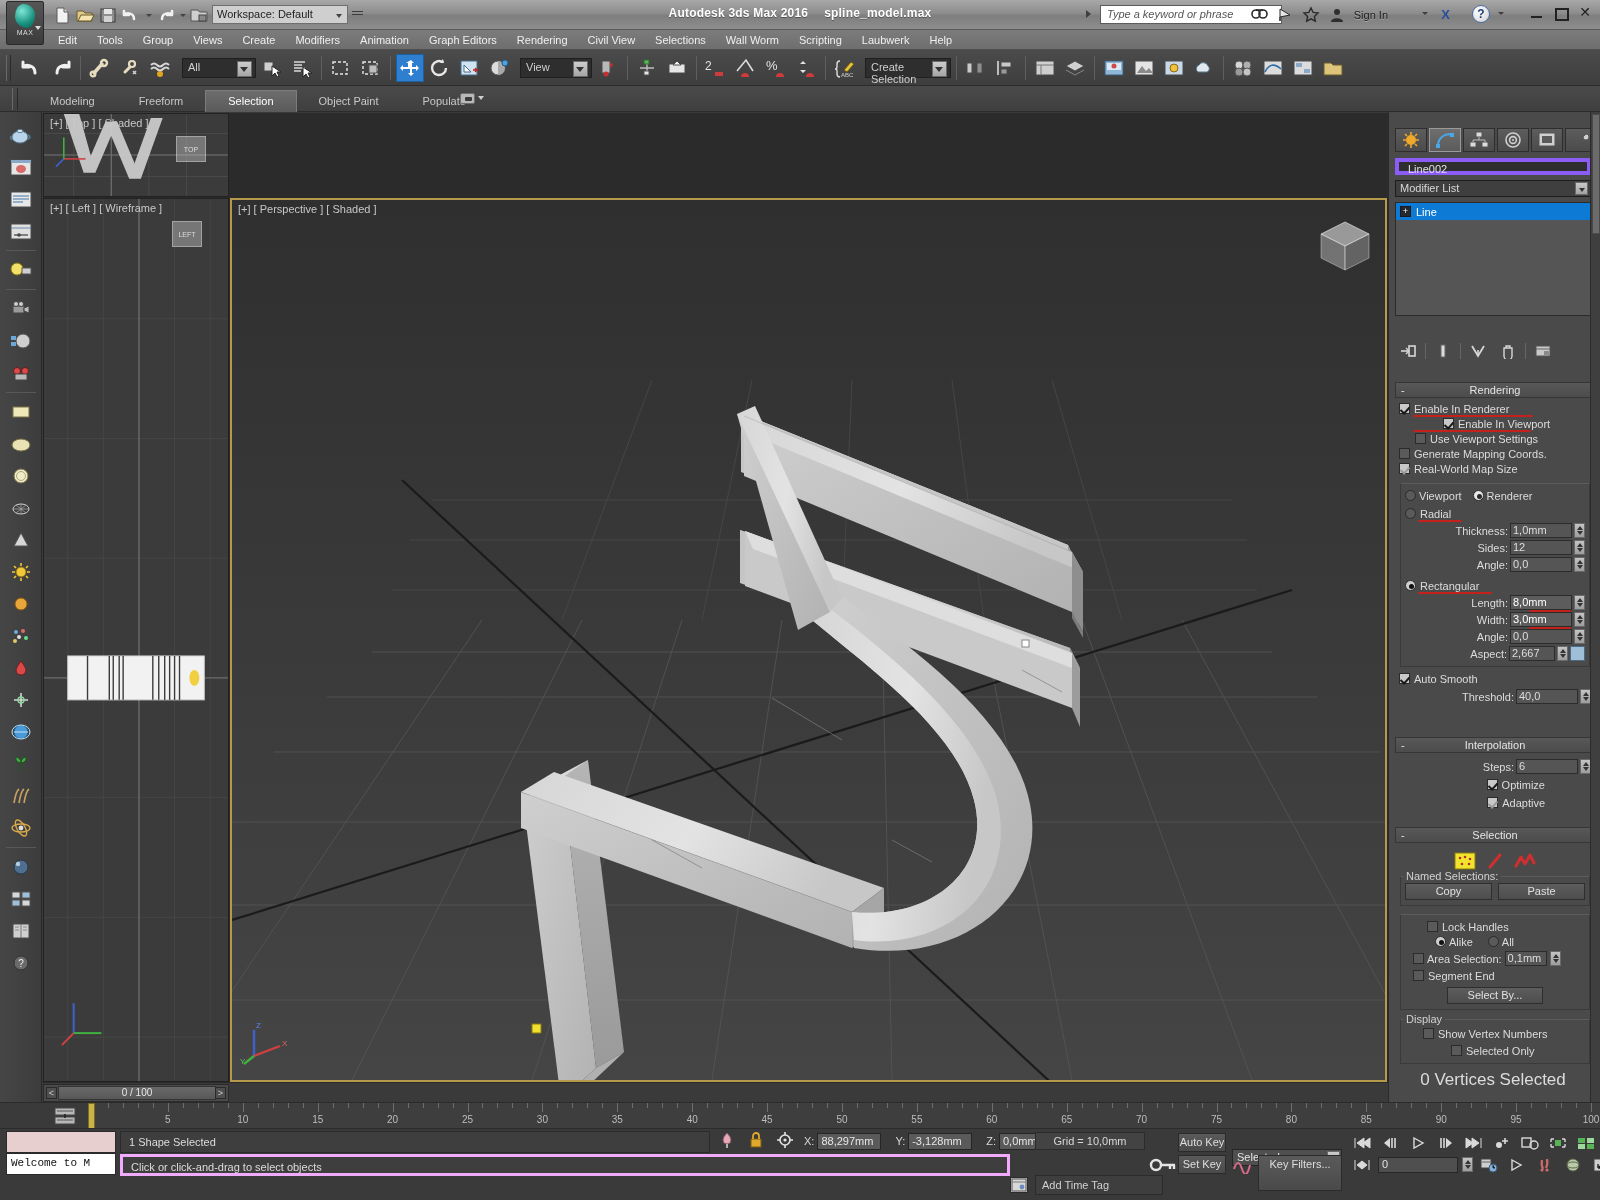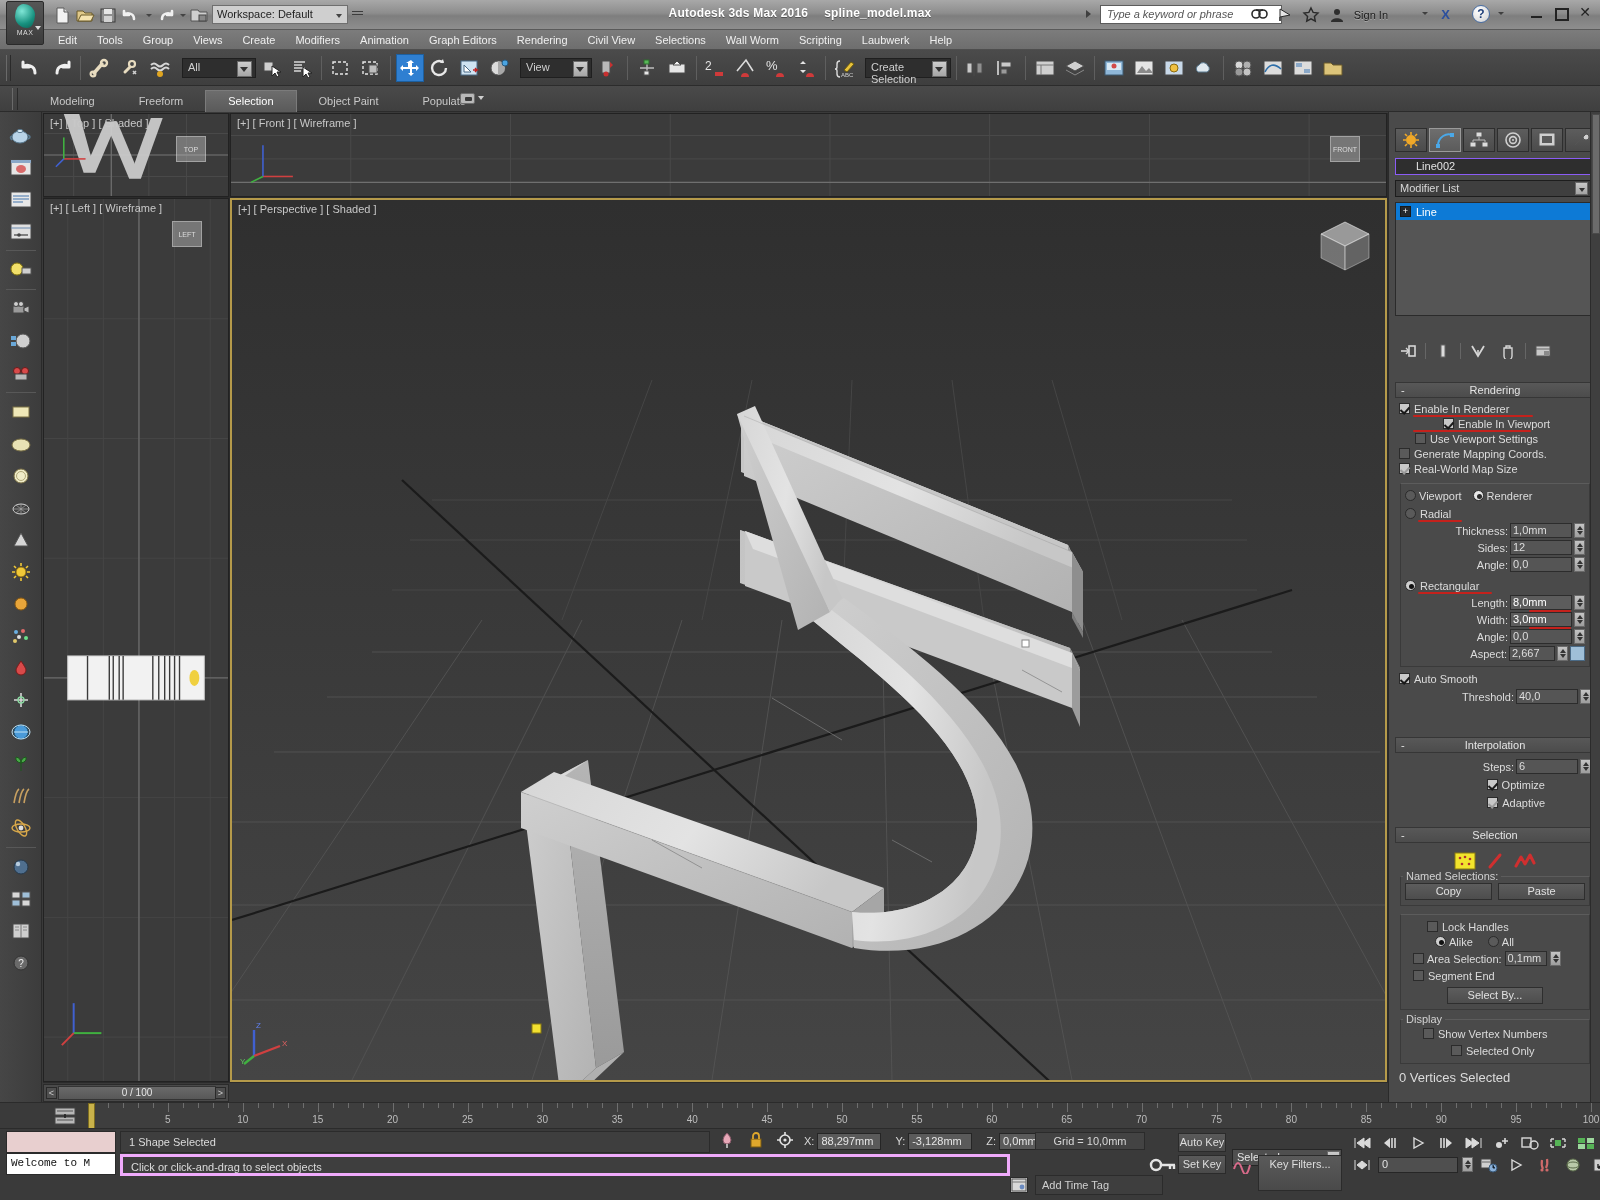--- a/index.html
+++ b/index.html
@@ -152,22 +152,22 @@
 
   
   .cmdpanel{
     position:absolute; right:0; top:112px; width:212px; height:1018px;
     background:#4a4a4a; border-left:1px solid #2a2a2a;
   }
   .cp-tabs{position:absolute;left:6px;top:16px;display:flex;gap:2px;}
   .cp-tab{width:32px;height:24px;background:linear-gradient(#5d5d5d,#4b4b4b);border:1px solid #2e2e2e;
     display:flex;align-items:center;justify-content:center;cursor:pointer;}
   .cp-tab.sel{background:linear-gradient(#6e6e6e,#5b5b5b);border:1px solid #9a9a9a;}
-  .cp-name{position:absolute;left:6px;top:46px;width:196px;height:17px;background:#2e2e2e;border:1px solid #8b5cf6;
-    color:#e2e2e2;font-size:11px;padding:1px 20px;}
+  .cp-name{position:absolute;left:6px;top:46px;width:196px;height:17px;background:#2e2e2e;border:4px solid #8b5cf6;
+    color:#e2e2e2;font-size:11px;padding:1px 9px;}
   .cp-modlist{position:absolute;left:6px;top:68px;width:196px;height:17px;background:#3f3f3f;border:1px solid #1d1d1d;
     color:#d8d8d8;font-size:11px;padding:1px 4px;cursor:pointer;}
   .cp-modlist .ca{position:absolute;right:2px;top:1px;width:13px;height:13px;background:linear-gradient(#c9c9c9,#a3a3a3);border:1px solid #6a6a6a;}
   .cp-modlist .ca::after{content:"";position:absolute;left:3px;top:5px;border-left:3px solid transparent;border-right:3px solid transparent;border-top:4px solid #333;}
   .cp-stack{position:absolute;left:6px;top:90px;width:196px;height:114px;background:#555;border:1px solid #2b2b2b;}
   .stackrow{height:17px;display:flex;align-items:center;gap:5px;padding-left:4px;font-size:11px;}
   .stackrow.sel{background:#0d7ad6;color:#fff;}
   .plusbox{width:11px;height:11px;background:#25292e;border:1px solid #1a1a1a;color:#fff;font-size:9px;line-height:9px;text-align:center;}
   .stackbtns{position:absolute;left:6px;top:228px;width:196px;height:22px;display:flex;align-items:center;gap:4px;}
   .sb{width:26px;height:20px;display:flex;align-items:center;justify-content:center;cursor:pointer;}
@@ -806,36 +806,20 @@
         <g stroke-width="1.6" fill="none">
           <path d="M20 46 H42" stroke="#d04040"></path>
           <path d="M20 46 V24" stroke="#40b040"></path>
           <path d="M20 46 L12 54" stroke="#4060d0"></path>
         </g>
       </svg>
       <div class="minicube" style="right:22px;top:22px;">TOP</div>
       <div class="vlabel">[+] [ Top ] [ Shaded ]</div>
     </div>
 
-    <div class="vp vp-front">
-      <svg class="gridlines" viewBox="0 0 1157 84" preserveAspectRatio="none">
-        <g stroke="#4a4a4a" stroke-width="1">
-          <path d="M0 22 H1157 M0 46 H1157 M0 70 H1157"></path>
-          <path d="M120 0 V84 M280 0 V84 M440 0 V84 M600 0 V84 M760 0 V84 M920 0 V84 M1080 0 V84"></path>
-        </g>
-        <path d="M0 70 H1157" stroke="#6f6f6f" stroke-width="1.2"></path>
-        <g stroke-width="1.6" fill="none">
-          <path d="M32 64 H62" stroke="#d04040"></path>
-          <path d="M32 64 V32" stroke="#4060d0"></path>
-          <path d="M32 64 L20 70" stroke="#40b040"></path>
-        </g>
-      </svg>
-      <div class="minicube" style="right:26px;top:22px;">FRONT</div>
-      <div class="vlabel">[+] [ Front ] [ Wireframe ]</div>
-    </div>
 
     <div class="vp vp-left">
       <svg class="gridlines" viewBox="0 0 186 884" preserveAspectRatio="none">
         <g stroke="#464646" stroke-width="1">
           <path d="M0 120 H186 M0 240 H186 M0 360 H186 M0 480 H186 M0 600 H186 M0 720 H186 M0 840 H186"></path>
           <path d="M24 0 V884 M60 0 V884 M96 0 V884 M132 0 V884 M168 0 V884"></path>
         </g>
         <path d="M0 480 H186" stroke="#6a6a6a" stroke-width="1.4"></path>
         <path d="M96 0 V884" stroke="#6a6a6a" stroke-width="1.4"></path>
         <g>
@@ -1342,21 +1326,21 @@
           <div class="row" style="padding-left:18px;margin-top:2px;">
             <span class="chk off"></span>
             <span>Show Vertex Numbers</span>
           </div>
           <div class="row" style="padding-left:46px;margin-top:2px;">
             <span class="chk off"></span>
             <span>Selected Only</span>
           </div>
         </div>
 
-        <div style="text-align:left;margin-top:6px;padding-right:4px;font-size:13px;color:#dcdcdc;">0 Vertices Selected</div>
+        <div style="text-align:center;margin-top:6px;padding-right:4px;font-size:17px;color:#dcdcdc;">0 Vertices Selected</div>
       </div>
     </div>
 
     <div class="scrollv">
       <div class="thumb"></div>
     </div>
   </div>
 
   <div class="timeslider">
     <div class="tsarrow" style="left:2px;">&lt;</div>

